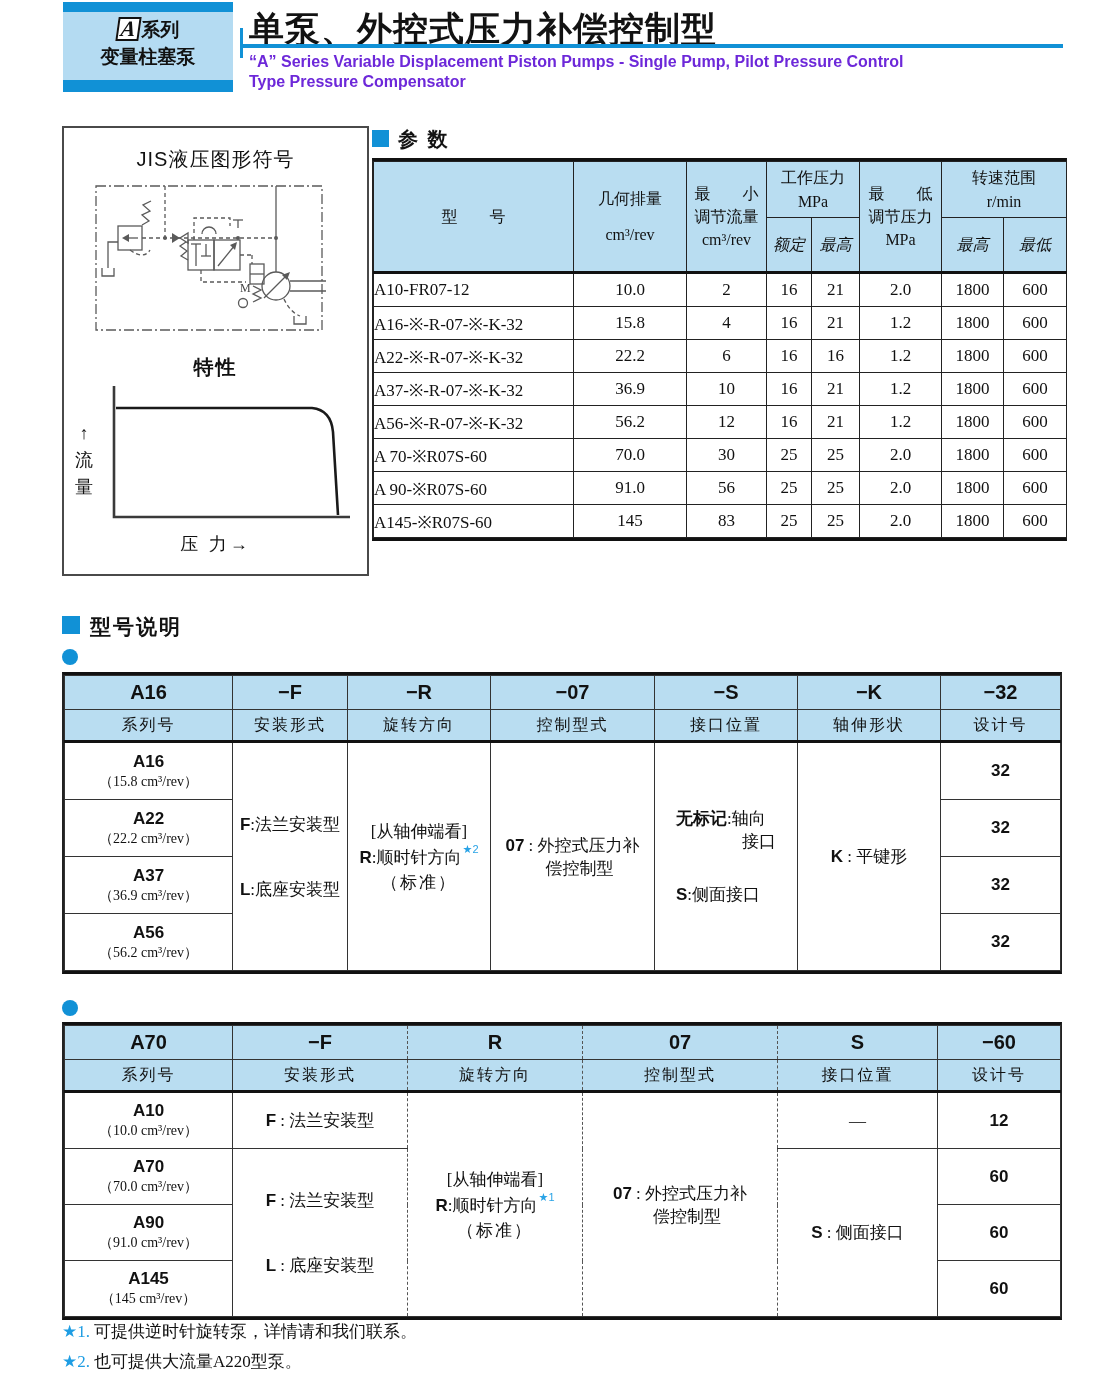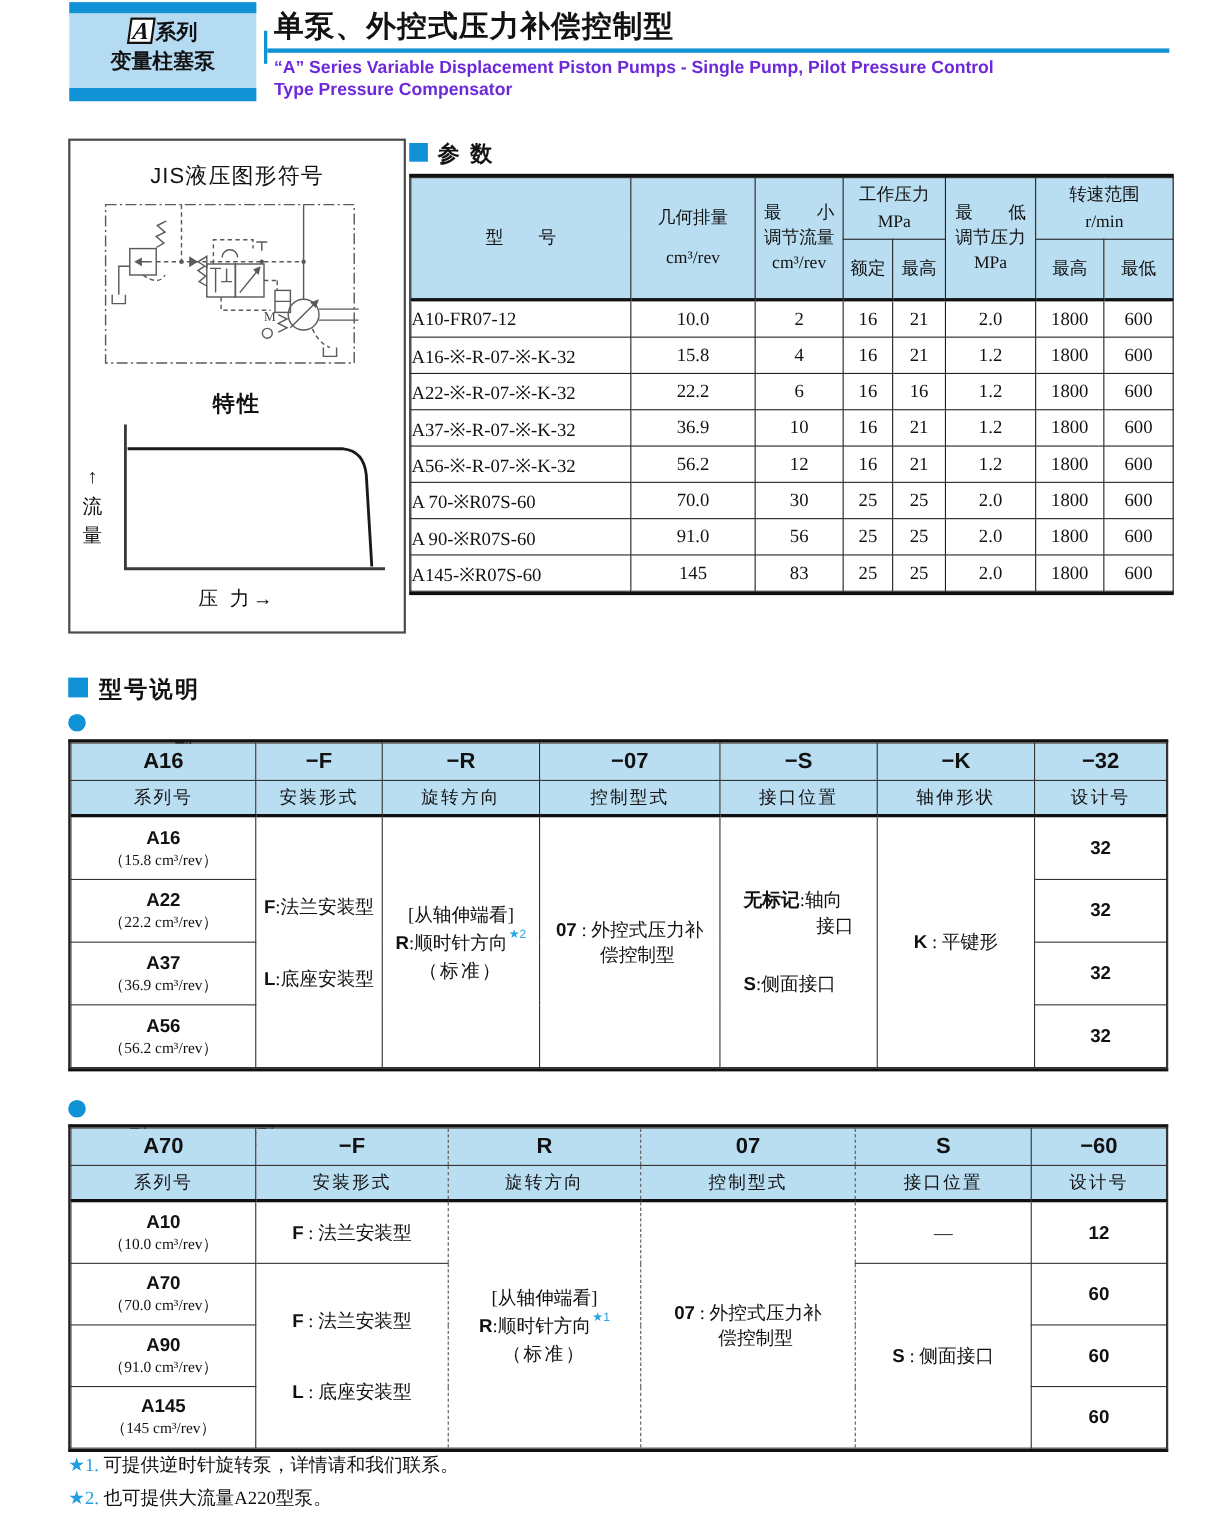--- a/index.html
+++ b/index.html
@@ -10,21 +10,21 @@
 
   
   .badge{position:absolute;left:63px;top:2px;width:170px;height:90px;background:#b4dbf2;}
   .badge .bar-top{position:absolute;left:0;top:0;width:100%;height:10px;background:#1191d6;}
   .badge .bar-bot{position:absolute;left:0;bottom:0;width:100%;height:12px;background:#1191d6;}
   .badge .btxt{position:absolute;left:0;top:14px;width:100%;text-align:center;
     font-family:"Liberation Sans",sans-serif;font-weight:bold;font-size:19px;line-height:27px;color:#111;}
   .logo-a{display:inline-block;font-family:"Liberation Serif",serif;font-weight:bold;font-style:italic;
     font-size:22px;border:2px solid #111;padding:0 2px;line-height:20px;transform:skewX(-8deg);margin-right:2px;background:#fff;}
   .page-title{position:absolute;left:249px;top:6px;width:820px;
-    font-family:Liberation Mono, monospace;font-weight:bold;font-size:27px;color:#121212;letter-spacing:1px;}
+    font-family:Liberation Mono, monospace;font-weight:bold;font-size:35px;color:#121212;letter-spacing:1px;}
   .title-rule{position:absolute;left:243px;top:44px;width:820px;height:4px;background:#1191d6;}
   .title-tick{position:absolute;left:240px;top:28px;width:3px;height:30px;background:#1191d6;}
   .subtitle{position:absolute;left:249px;top:52px;width:840px;
     font-family:"Liberation Sans",sans-serif;font-weight:bold;font-size:16px;line-height:20px;color:#6d28d9;}
 
   
   .sq-bullet{position:absolute;width:17px;height:17px;background:#1191d6;}
   .sec-title{position:absolute;font-family:"Liberation Sans",sans-serif;font-weight:bold;font-size:20px;color:#121212;letter-spacing:2px;}
   .dot-bullet{position:absolute;width:16px;height:16px;border-radius:50%;background:#1191d6;}
   .sub-title{position:absolute;font-family:"Liberation Sans",sans-serif;font-weight:bold;font-size:17px;color:#121212;margin-top:24px;}
@@ -40,21 +40,21 @@
   .ylab{position:absolute;left:8px;top:292px;width:24px;text-align:center;font-size:18px;line-height:27px;}
   .xlab{position:absolute;left:0;top:404px;width:100%;text-align:center;font-size:18px;letter-spacing:3px;}
 
   
   .pt-wrap{position:absolute;left:372px;top:158px;width:693px;
     border-top:3px solid #111;border-bottom:3px solid #111;border-left:1px solid #222;border-right:1px solid #222;}
   table.pt{border-collapse:collapse;table-layout:fixed;width:100%;}
   .pt th,.pt td{border:1px solid #222;padding:0;}
   .pt thead th{background:#b9ddf1;font-weight:normal;font-size:16px;line-height:1.45;vertical-align:middle;}
   .pt thead tr.t1 th{height:55px;}
-  .pt thead tr.t2 th{height:53px;}
+  .pt thead tr.t2 th{height:53px;font-style:italic;}
   .pt thead tr:last-child th,.pt thead th[rowspan]{border-bottom:3px solid #111;}
   .pt tbody td{height:32px;text-align:center;font-size:17px;background:#fff;}
   .pt tbody td.model{text-align:left;}
   .gap-top{margin-top:12px;}
 
   
   .mt-wrap{position:absolute;left:62px;width:996px;
     border-top:3px solid #111;border-bottom:3px solid #111;border-left:2px solid #222;border-right:2px solid #222;}
   table.mt{border-collapse:collapse;table-layout:fixed;width:100%;}
   .mt th,.mt td{border:1px solid #333;padding:0;vertical-align:middle;}

